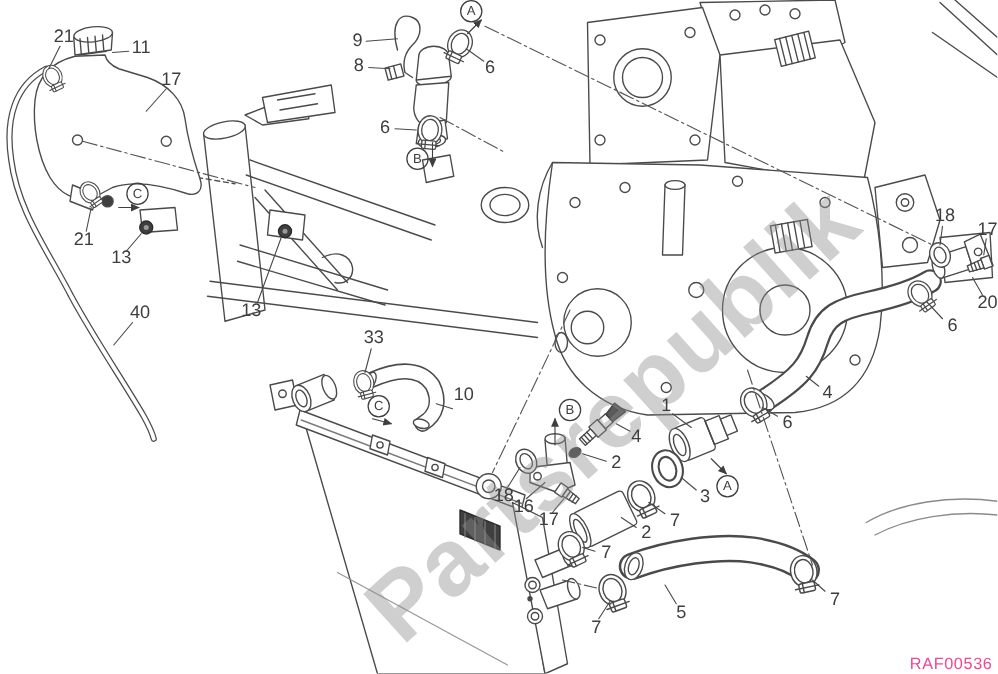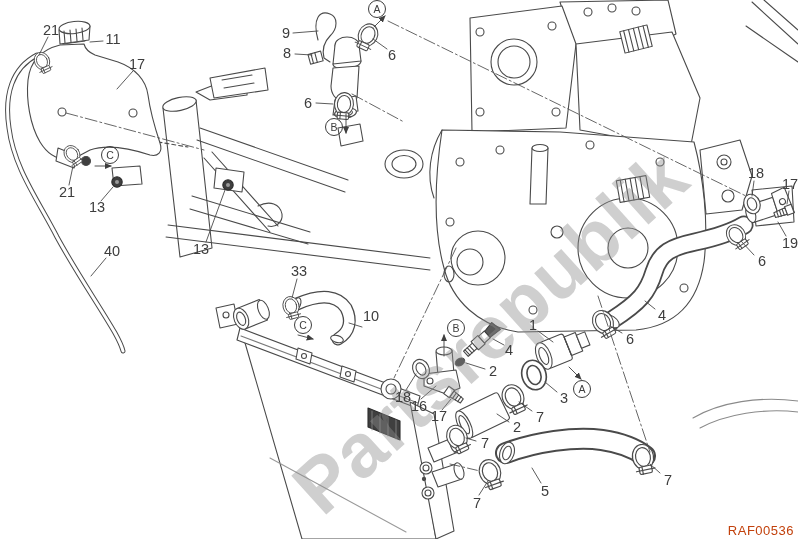--- a/index.html
+++ b/index.html
@@ -8,21 +8,21 @@
   #stage svg{position:absolute;left:0;top:0;}
   .callout{position:absolute;transform:translate(-50%,-50%);font-size:14.5px;color:#3d3d3d;
            font-family:"Liberation Sans",sans-serif;white-space:nowrap;line-height:1;}
   .refletter{position:absolute;width:16px;height:16px;border:1.6px solid #3d3d3d;border-radius:50%;
              transform:translate(-50%,-50%);display:flex;align-items:center;justify-content:center;
              font-size:10.5px;color:#3d3d3d;background:rgba(255,255,255,0.0);line-height:1;}
   #watermark{position:absolute;left:170px;top:288px;width:640px;text-align:center;
              transform:rotate(-42deg);transform-origin:center;
              font-size:76px;font-weight:bold;color:#8e8e8e;opacity:0.42;letter-spacing:1px;
              pointer-events:none;font-family:"Liberation Sans",sans-serif;}
-  #figcode{position:absolute;right:4px;top:523px;font-size:13px;color:#c2410c;letter-spacing:0.5px;
+  #figcode{position:absolute;right:4px;top:523px;font-size:13px;color:#ec4899;letter-spacing:0.5px;
            font-family:"Liberation Sans",sans-serif;}
 </style>
 </head>
 <body>
 
 <div id="stage">
 
 <svg width="798" height="539" viewBox="0 0 798 539" fill="none" stroke="#4a4a4a" stroke-width="1.1" stroke-linecap="round" stroke-linejoin="round">
   <defs>
     <marker id="ah" markerWidth="9" markerHeight="9" refX="7" refY="3.5" orient="auto">
@@ -357,21 +357,21 @@
 <div class="callout" style="left:392px;top:55px">6</div>
 <div class="callout" style="left:308px;top:103px">6</div>
 <div class="callout" style="left:67px;top:192px">21</div>
 <div class="callout" style="left:97px;top:207px">13</div>
 <div class="callout" style="left:112px;top:251px">40</div>
 <div class="callout" style="left:201px;top:249px">13</div>
 <div class="callout" style="left:299px;top:271px">33</div>
 <div class="callout" style="left:371px;top:316px">10</div>
 <div class="callout" style="left:756px;top:173px">18</div>
 <div class="callout" style="left:790px;top:184px">17</div>
-<div class="callout" style="left:790px;top:243px">19</div>
+<div class="callout" style="left:790px;top:243px">20</div>
 <div class="callout" style="left:762px;top:261px">6</div>
 <div class="callout" style="left:662px;top:315px">4</div>
 <div class="callout" style="left:630px;top:339px">6</div>
 <div class="callout" style="left:533px;top:325px">1</div>
 <div class="callout" style="left:509px;top:350px">4</div>
 <div class="callout" style="left:493px;top:371px">2</div>
 <div class="callout" style="left:403px;top:397px">18</div>
 <div class="callout" style="left:419px;top:406px">16</div>
 <div class="callout" style="left:439px;top:416px">17</div>
 <div class="callout" style="left:564px;top:398px">3</div>

